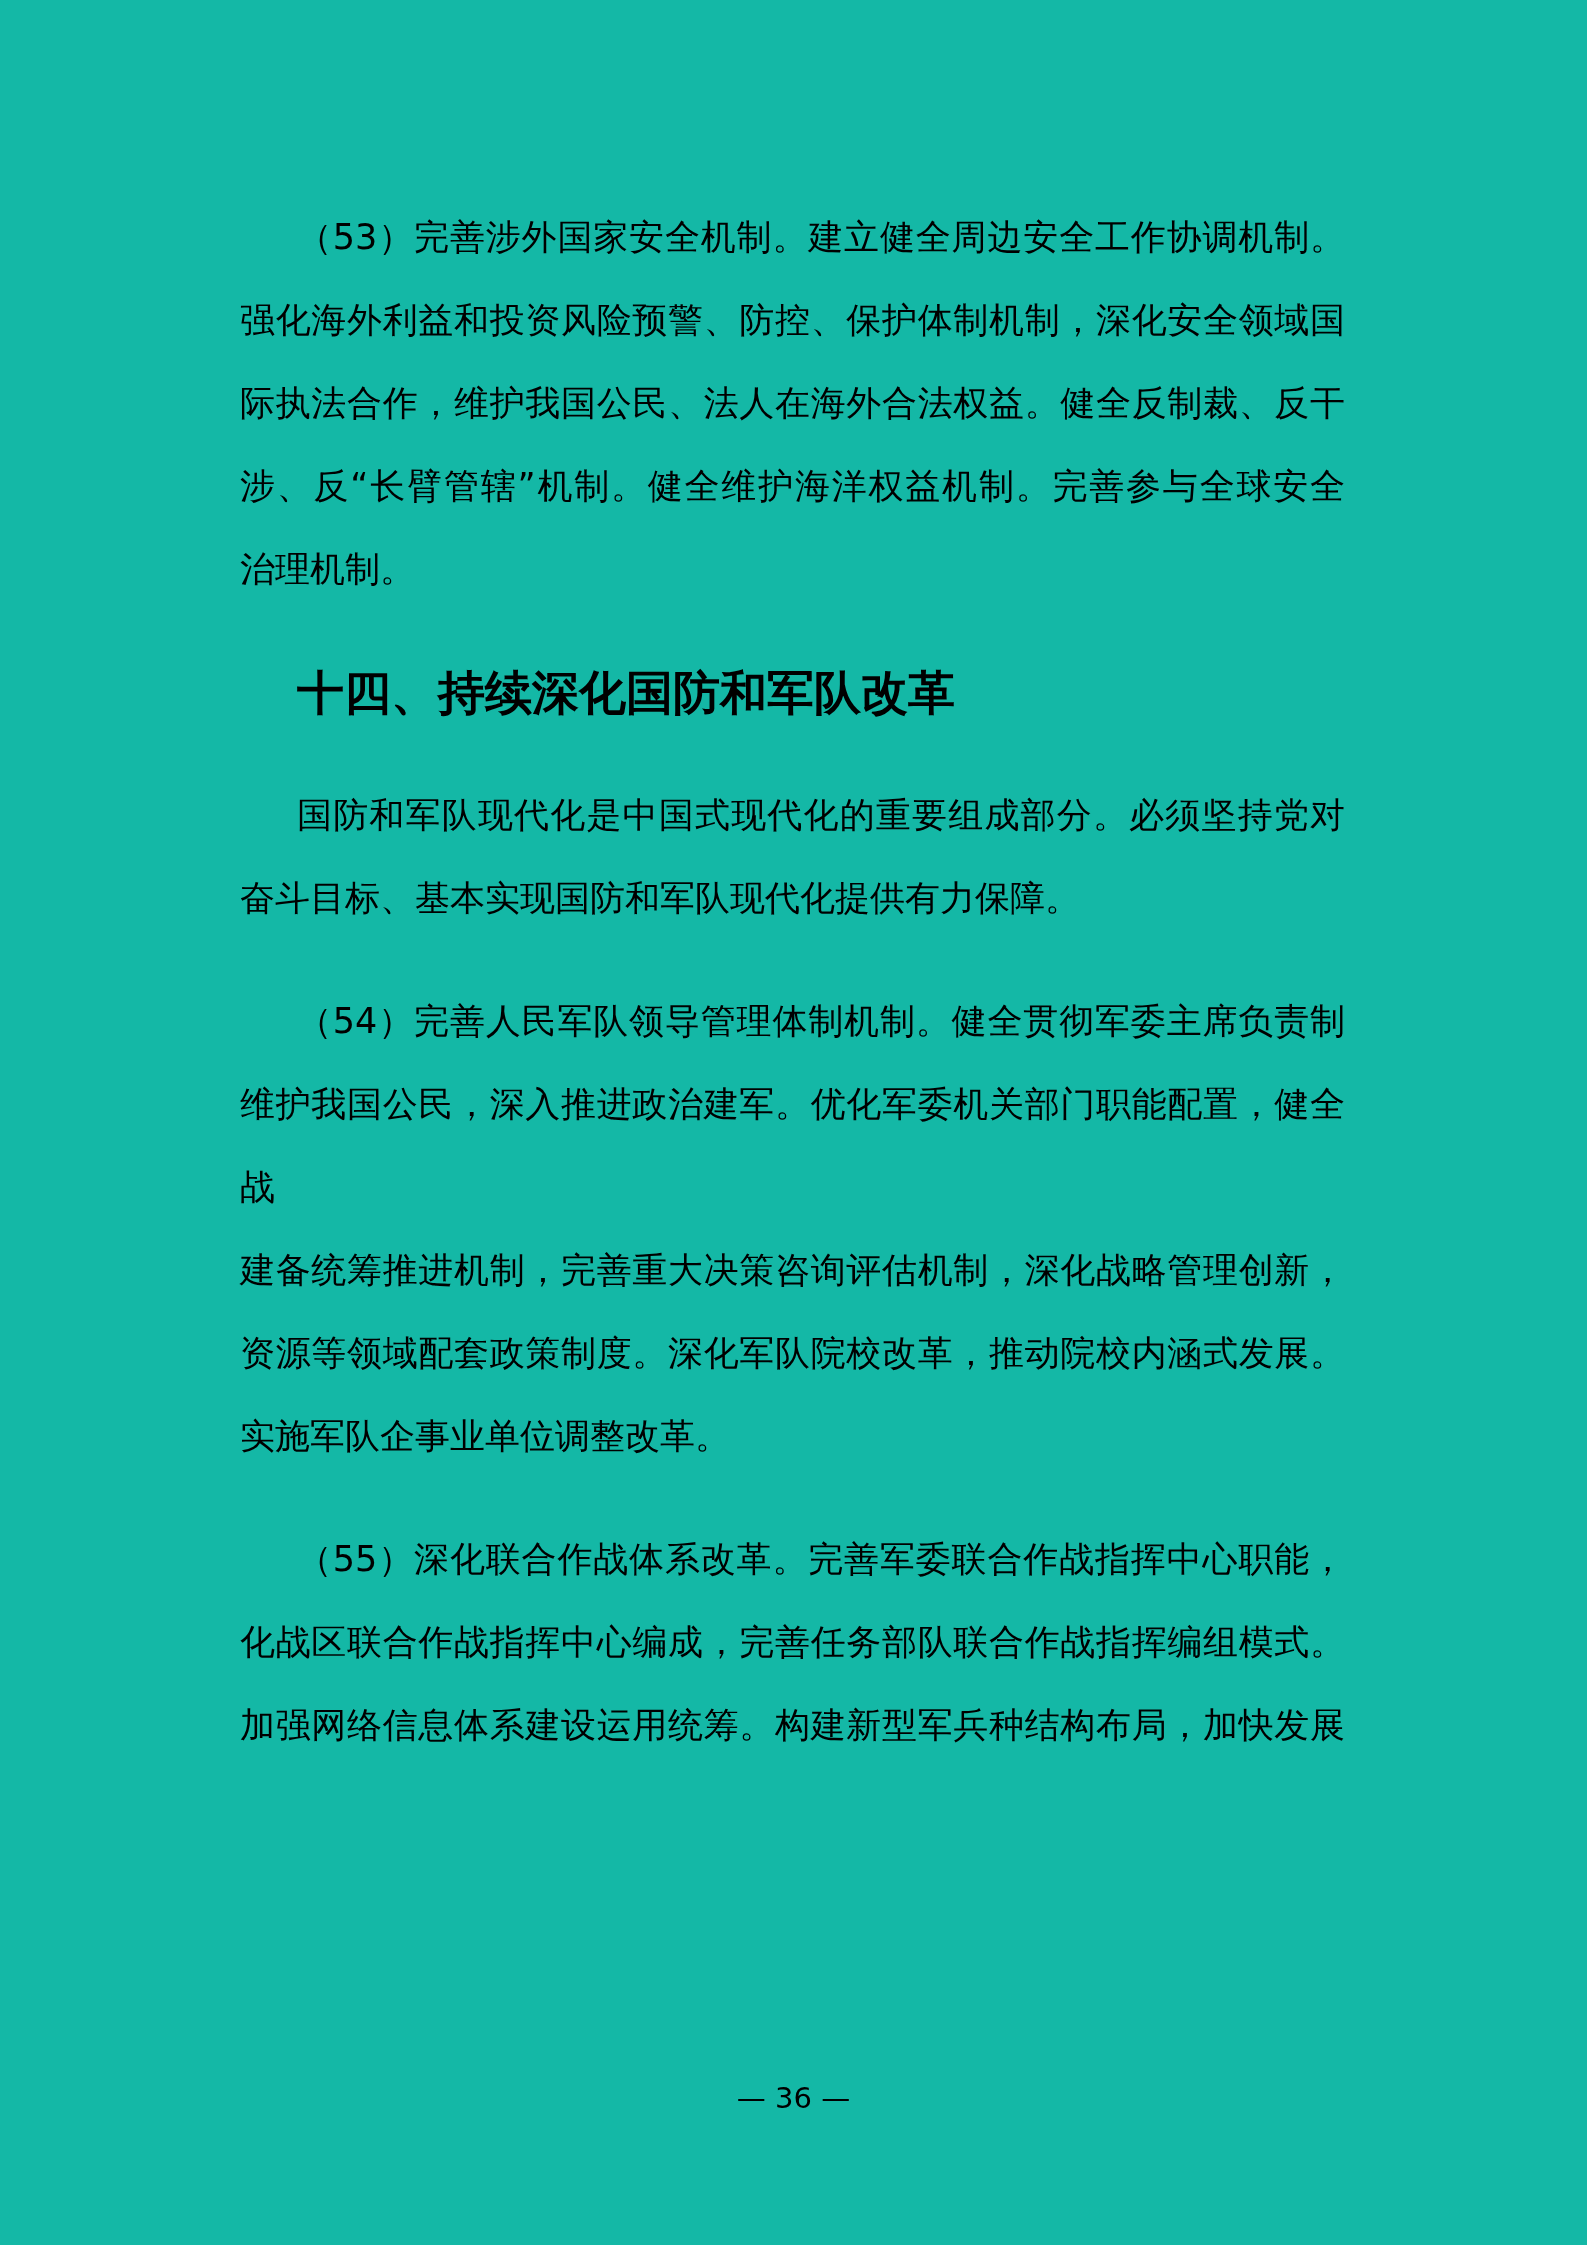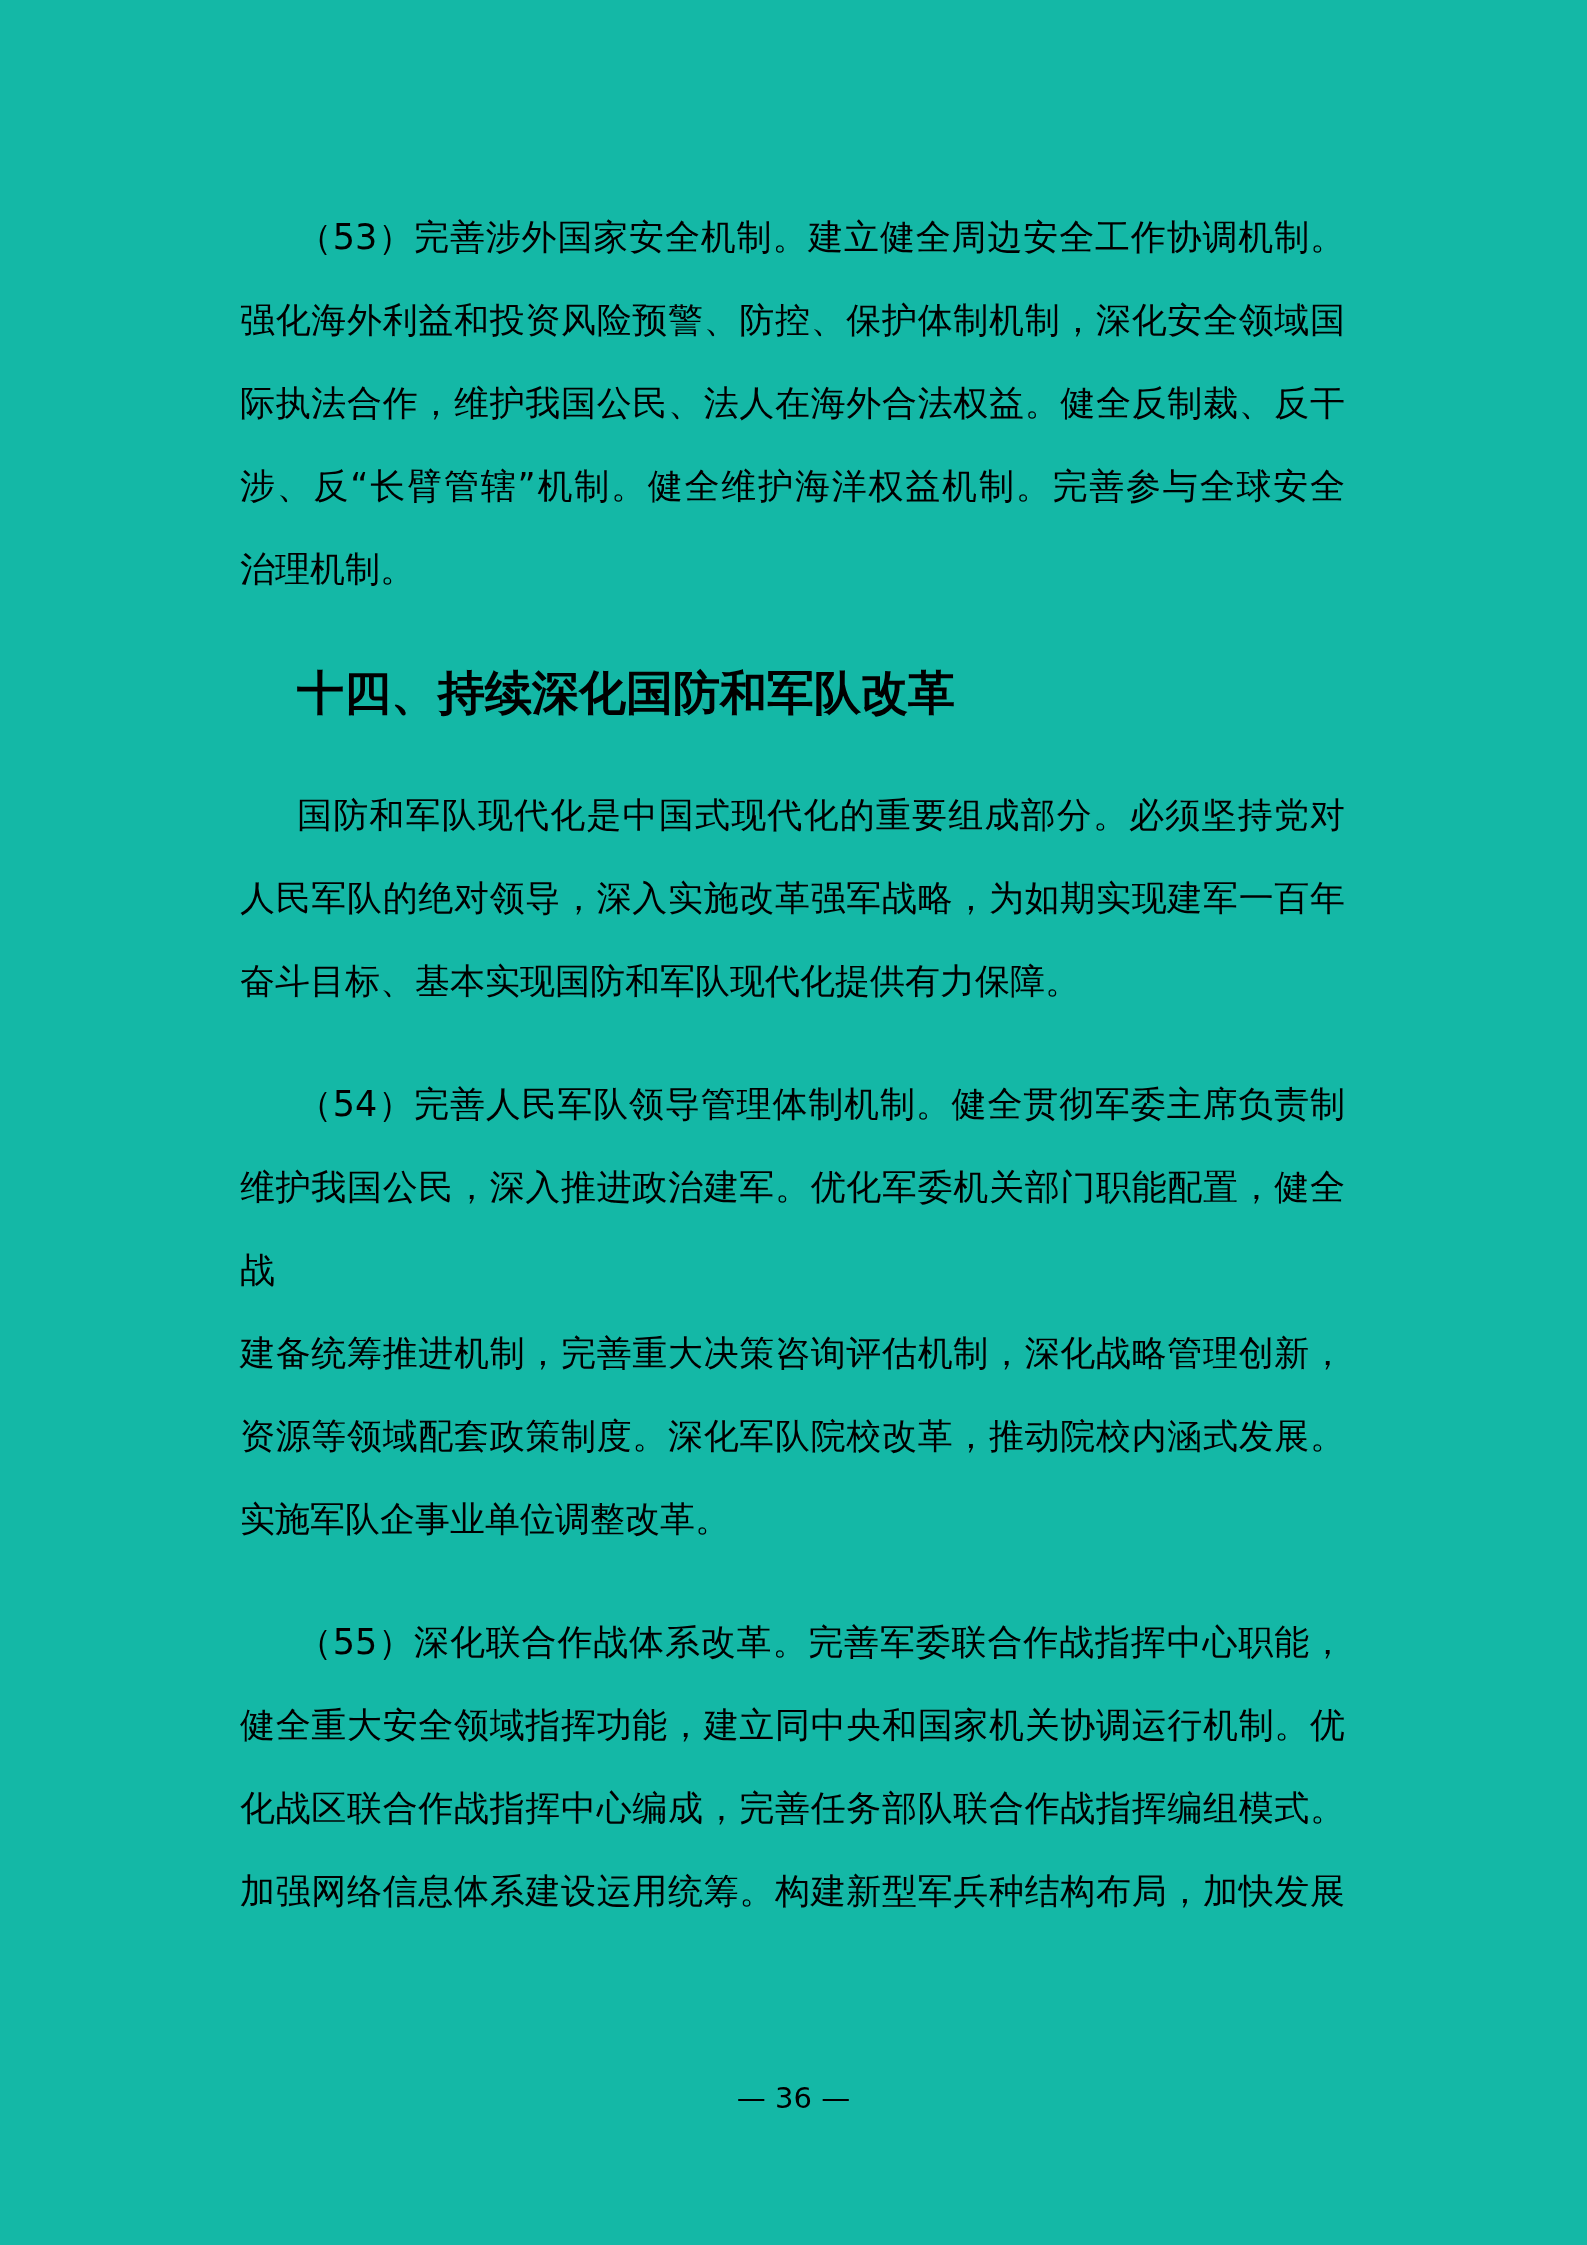--- a/index.html
+++ b/index.html
@@ -70,35 +70,33 @@
       <div class="line">强化海外利益和投资风险预警、防控、保护体制机制，深化安全领域国</div>
       <div class="line">际执法合作，维护我国公民、法人在海外合法权益。健全反制裁、反干</div>
       <div class="line">涉、反“长臂管辖”机制。健全维护海洋权益机制。完善参与全球安全</div>
       <div class="line">治理机制。</div>
     </section>
 
     <h2 class="block heading">十四、持续深化国防和军队改革</h2>
 
     <section class="block para">
       <div class="line">国防和军队现代化是中国式现代化的重要组成部分。必须坚持党对</div>
-      <div class="line">人民军队的绝对领导，深入实施改革强军战略，为如期实现建军一百年</div>
       <div class="line">奋斗目标、基本实现国防和军队现代化提供有力保障。</div>
     </section>
 
     <section class="block para">
       <div class="line">（54）完善人民军队领导管理体制机制。健全贯彻军委主席负责制</div>
       <div class="line">维护我国公民，深入推进政治建军。优化军委机关部门职能配置，健全战</div>
       <div class="line">建备统筹推进机制，完善重大决策咨询评估机制，深化战略管理创新，</div>
       <div class="line">资源等领域配套政策制度。深化军队院校改革，推动院校内涵式发展。</div>
       <div class="line">实施军队企事业单位调整改革。</div>
     </section>
 
     <section class="block para continued">
       <div class="line">（55）深化联合作战体系改革。完善军委联合作战指挥中心职能，</div>
-      <div class="line">健全重大安全领域指挥功能，建立同中央和国家机关协调运行机制。优</div>
       <div class="line">化战区联合作战指挥中心编成，完善任务部队联合作战指挥编组模式。</div>
       <div class="line">加强网络信息体系建设运用统筹。构建新型军兵种结构布局，加快发展</div>
     </section>
 
   </main>
 
   <footer class="footer">
     <span class="page-number">— 36 —</span>
   </footer>
 

